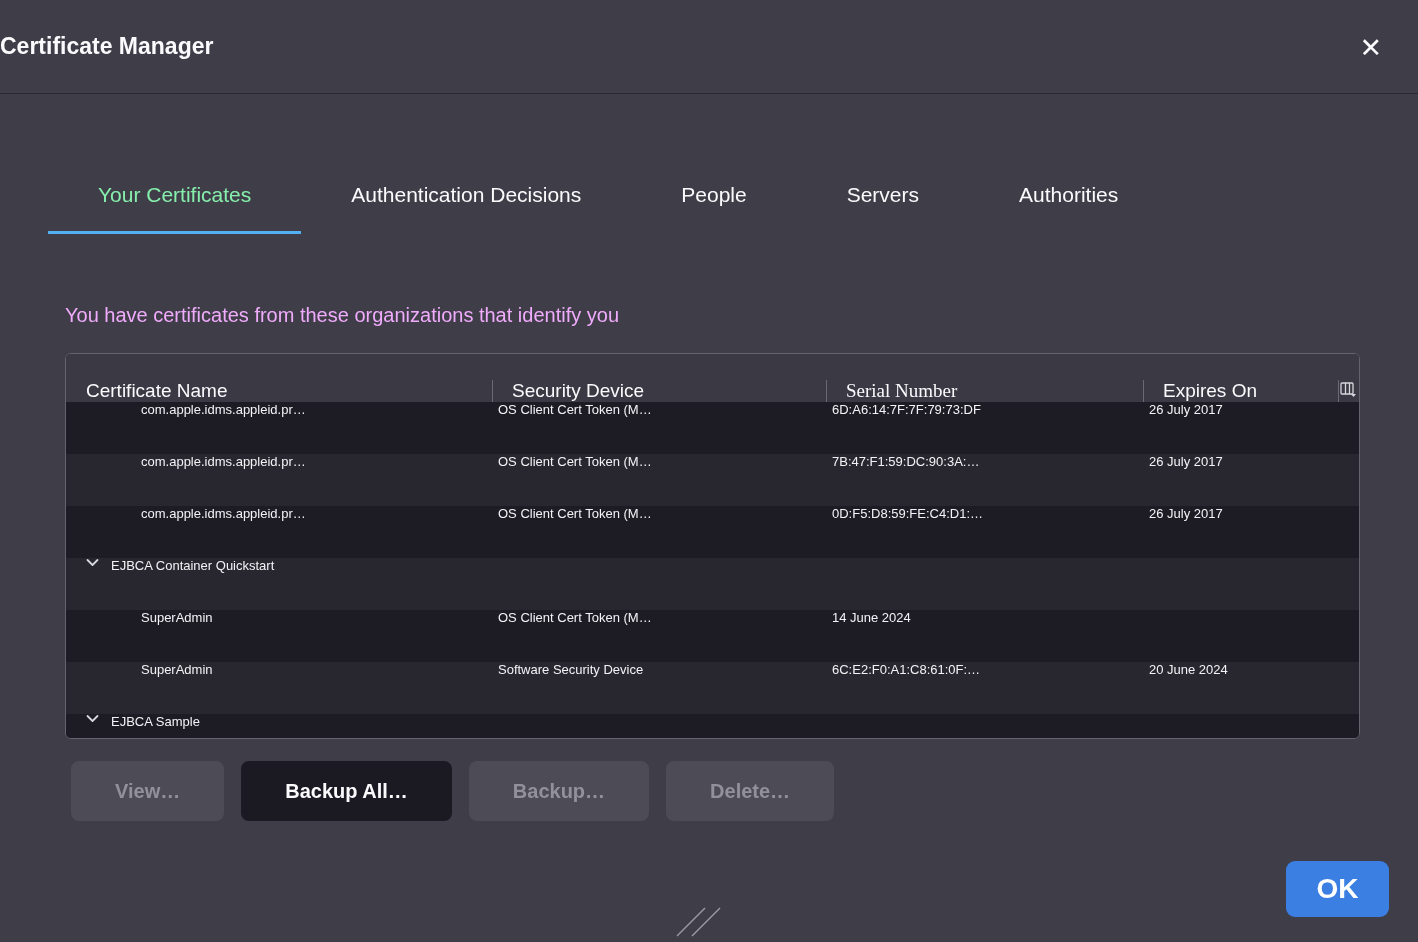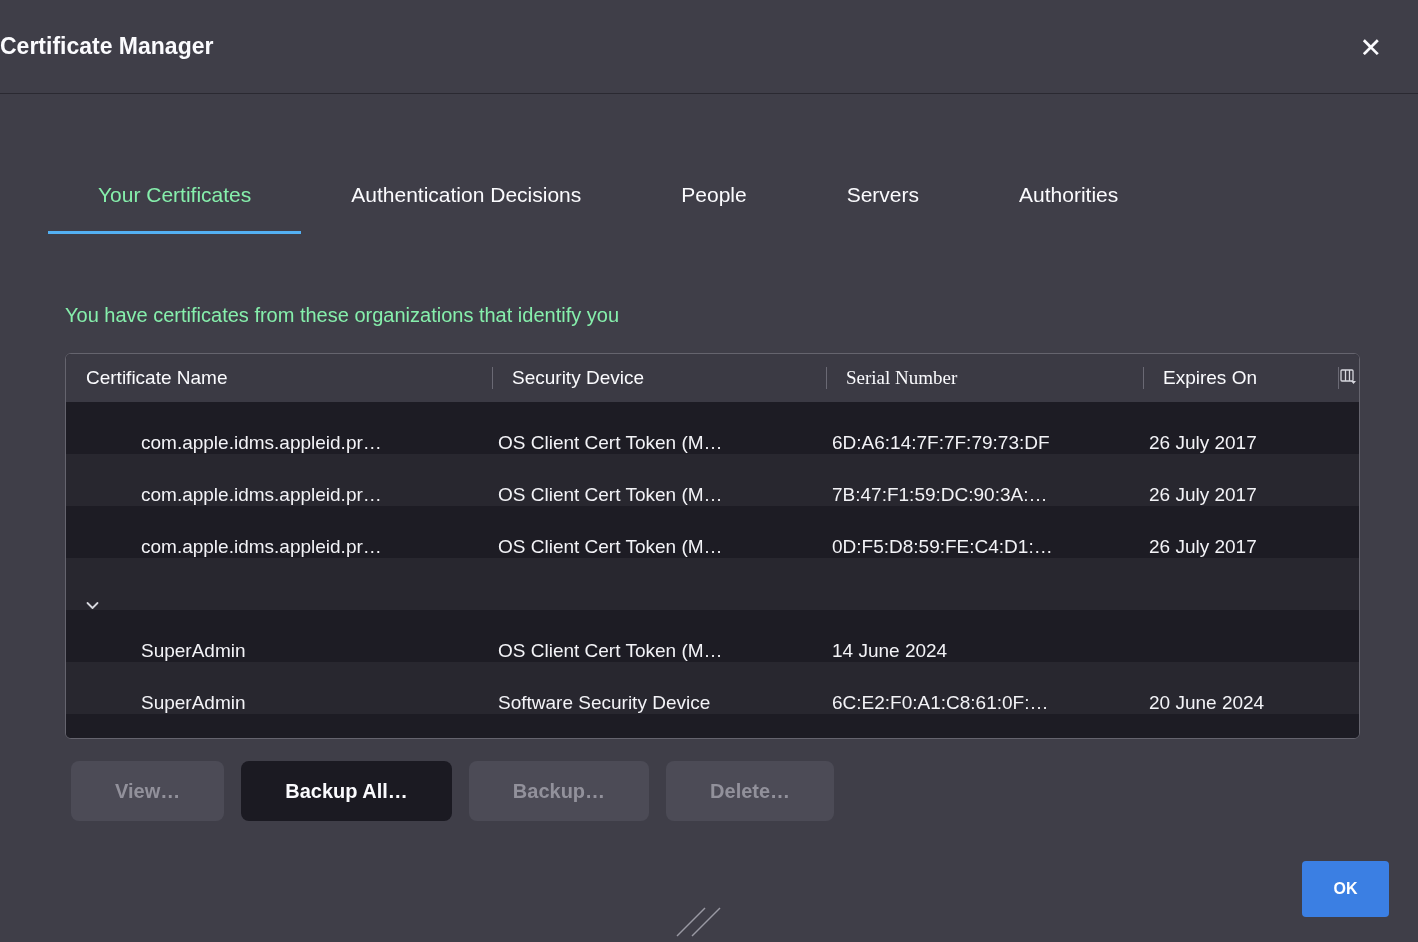--- a/index.html
+++ b/index.html
@@ -60,36 +60,36 @@
   .tab.active {
     color: #86efac;
     border-bottom-color: #53b0f3;
   }
 
   
   .content { padding: 0 58px 0 65px; }
   .intro {
     margin: 70px 0 26px 0;
     font-size: 20px;
-    color: #86efac;
+    color: #f0abfc;
   }
 
   
   .table {
     border: 1px solid #65646e;
     border-radius: 6px;
     overflow: hidden;
     background: #1d1c24;
     height: 386px;
   }
   .thead {
     display: flex;
     height: 48px;
     background: #3b3a44;
-    align-items: center;
+    align-items: flex-end;
   }
   .th {
     display: flex;
     align-items: center;
     font-size: 19px;
     color: #fbfbfe;
     padding-left: 20px;
     position: relative;
     white-space: nowrap;
     overflow: hidden;
@@ -107,22 +107,22 @@
   .col-name    { width: 426px; }
   .col-device  { width: 334px; }
   .col-serial  { width: 317px; font-family: Liberation Serif, serif; }
   .col-expires { width: 195px; }
   .col-picker  { flex: 1; justify-content: center; padding-left: 0; }
 
   .tbody { height: 338px; overflow: hidden; }
   .row {
     display: flex;
     height: 52px;
-    align-items: flex-end;
-    font-size: 19px;
+    align-items: flex-start;
+    font-size: 13px;
     color: #f3f3f7;
     white-space: nowrap;
   }
   .tbody .row:nth-child(odd)  { background: #1d1c24; }
   .tbody .row:nth-child(even) { background: #28272f; }
   .cell {
     padding-left: 6px;
     overflow: hidden;
     white-space: nowrap;
   }
@@ -158,28 +158,28 @@
     white-space: nowrap;
   }
   .btn.enabled  { background: #1b1a22; color: #fbfbfe; }
   .btn.disabled { background: #4c4b56; color: #92919b; }
 
   
   .ok-btn {
     position: absolute;
     right: 29px;
     bottom: 25px;
-    width: 87px;
+    width: 103px;
     height: 56px;
     background: #3b7fe3;
     color: #ffffff;
     border: none;
-    border-radius: 4px;
+    border-radius: 9px;
     font-family: "Liberation Sans", sans-serif;
-    font-size: 16px;
+    font-size: 28px;
     font-weight: 700;
     cursor: default;
   }
 
   
   .resize-grip {
     position: absolute;
     left: 674px;
     bottom: 0;
   }
@@ -247,20 +247,21 @@
           <div class="cell cell-serial">0D:F5:D8:59:FE:C4:D1:…</div>
           <div class="cell cell-expires">26 July 2017</div>
         </div>
 
         <div class="row group">
           <span class="chevron">
             <svg width="13" height="9" viewBox="0 0 13 9" fill="none">
               <polyline points="1.5,2 6.5,7 11.5,2" stroke="#d7d7de" stroke-width="1.8" fill="none" stroke-linecap="round" stroke-linejoin="round"></polyline>
             </svg>
           </span>
+          <span class="group-label">EJBCA Container Quickstart</span>
         </div>
 
         <div class="row">
           <div class="cell cell-name">SuperAdmin</div>
           <div class="cell cell-device">OS Client Cert Token (M…</div>
           <div class="cell cell-expires">14 June 2024</div>
         </div>
 
         <div class="row">
           <div class="cell cell-name">SuperAdmin</div>

